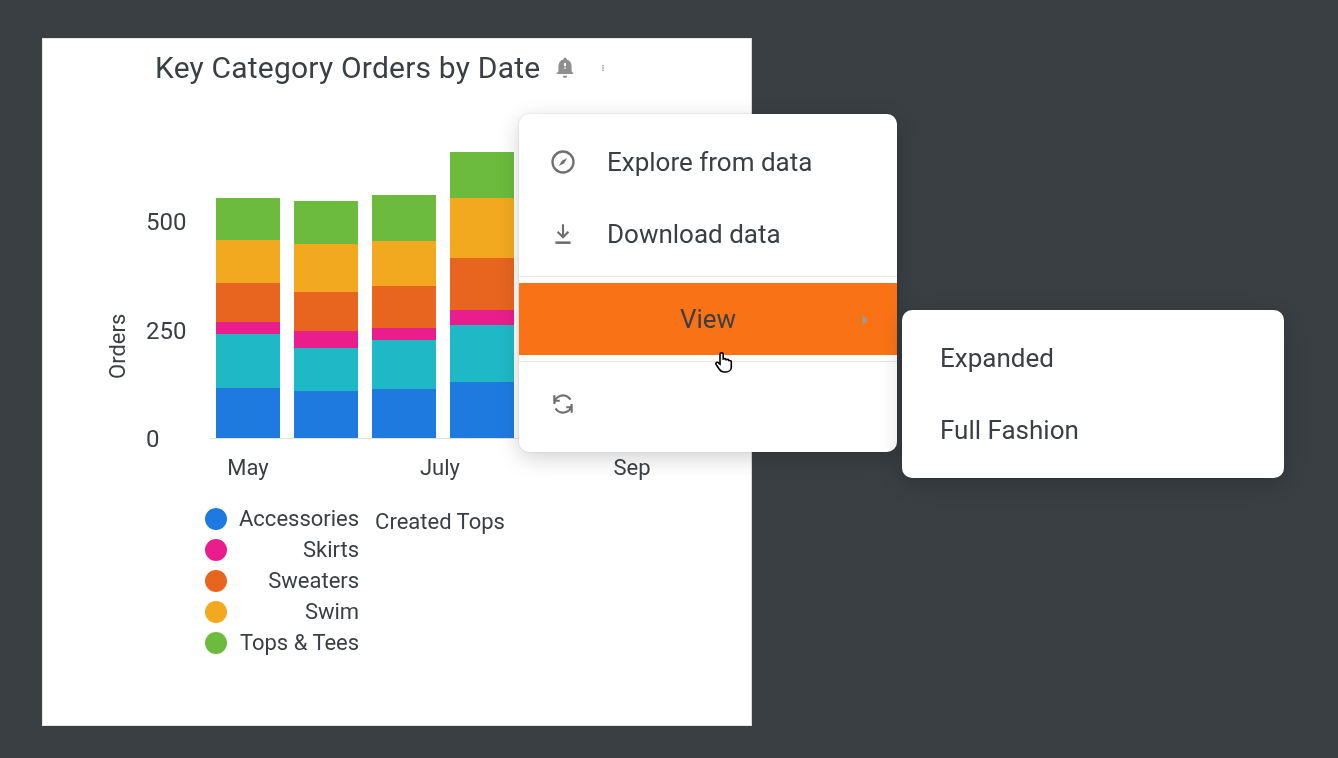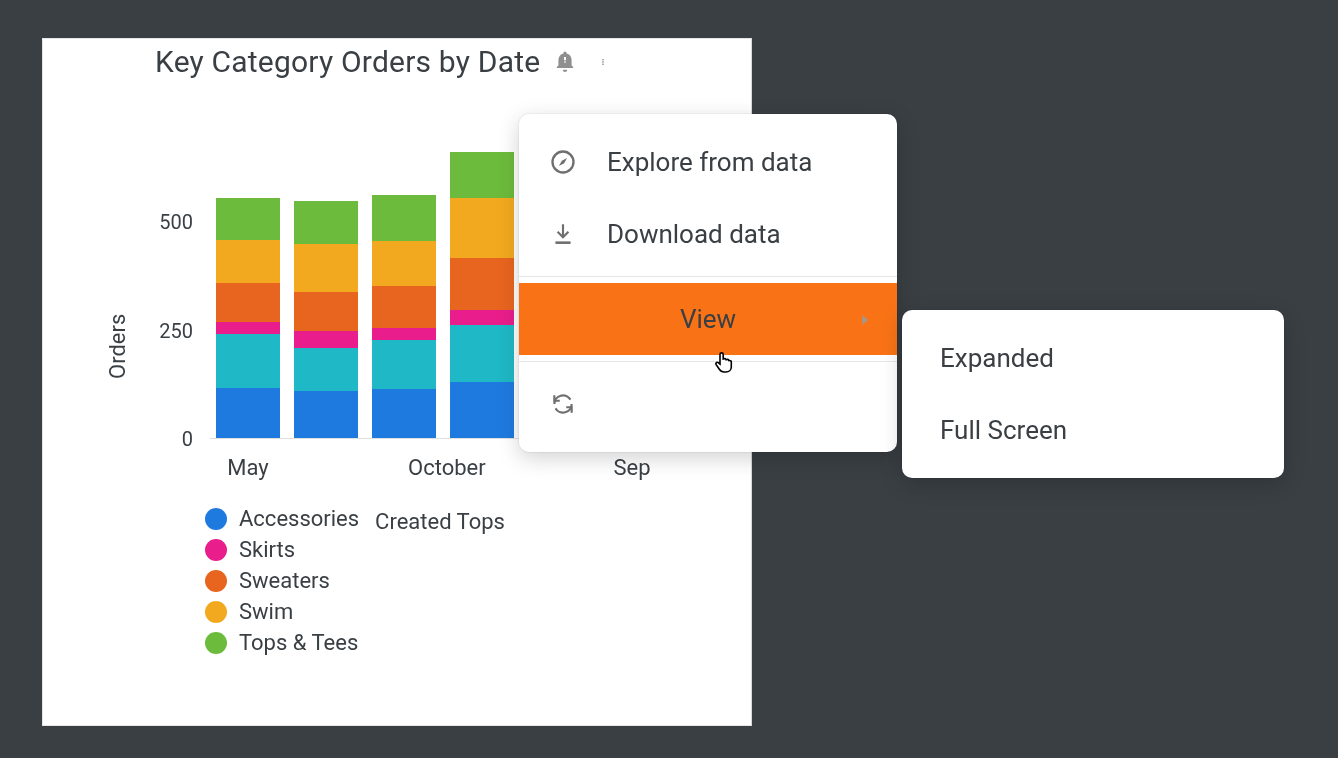--- a/index.html
+++ b/index.html
@@ -29,21 +29,21 @@
     width: 1px;
     height: 688px;
     background: #d8d8d8;
   }
   .card-title-row {
     display: flex;
     align-items: center;
     gap: 12px;
     position: absolute;
     left: 155px;
-    top: 44px;
+    top: 50px;
   }
   .card-title {
     font-size: 30px;
     color: #3a3f44;
     font-weight: 400;
     letter-spacing: 0.2px;
   }
   .title-icon {
     width: 26px;
     height: 26px;
@@ -97,25 +97,24 @@
   }
   .ytick-group {
     position: absolute;
     left: 55px;
     top: 10px;
     height: 260px;
     width: 55px;
   }
   .ytick {
     position: absolute;
-    right: 12px;
-    font-size: 20px;
+    right: 4px;
+    font-size: 24px;
     color: #3a3f44;
     width: 55px;
-    text-align: right;
     transform: translateY(-50%);
   }
   .bars {
     position: absolute;
     left: 0;
     bottom: 0;
     width: 100%;
     height: 100%;
     display: flex;
     gap: 14px;
@@ -149,20 +148,21 @@
     left: 205px;
     top: 506px;
     display: flex;
     flex-direction: column;
     gap: 6px;
   }
   .legend-item {
     display: flex;
     align-items: center;
     gap: 12px;
+    justify-content: space-between;
   }
   .swatch {
     width: 22px;
     height: 22px;
     border-radius: 50%;
   }
   .legend-label {
     font-size: 22px;
     color: #3a3f44;
   }
@@ -280,21 +280,21 @@
             <div class="seg" style="height: 13px; background: rgb(233, 30, 140);"></div>
             <div class="seg" style="height: 43.3333px; background: rgb(232, 101, 31);"></div>
             <div class="seg" style="height: 47.6667px; background: rgb(242, 169, 31);"></div>
             <div class="seg" style="height: 41.1667px; background: rgb(108, 187, 60);"></div>
           </div>
         </div>
     </div>
     <div class="xtick-row" id="xticks">
         <div class="xtick">May</div>
         <div class="xtick"></div>
-        <div class="xtick">October</div>
+        <div class="xtick">July</div>
         <div class="xtick"></div>
         <div class="xtick">Sep</div>
       </div>
     <div class="xlabel">Created Tops</div>
   </div>
 </div>
 
 <div class="card-title-row">
   <div class="card-title">Key Category Orders by Date</div>
   <div class="title-icon">
@@ -376,21 +376,21 @@
         </svg>
     </span>
   </div>
 </div>
 
 <div class="menu menu-sub">
   <div class="sub-item">
     <span>Expanded</span>
   </div>
   <div class="sub-item">
-    <span>Full Screen</span>
+    <span>Full Fashion</span>
   </div>
 </div>
 
 <div class="cursor">
   <svg viewBox="0 0 24 26" width="24" height="26" fill="#fff" stroke="#000" stroke-width="1.6">
     <path d="M7 11V5.5a1.6 1.6 0 0 1 3.2 0V10l1-.3a1.5 1.5 0 0 1 1.9 1l1-.2a1.5 1.5 0 0 1 1.8 1.1l.8-.1a1.5 1.5 0 0 1 1.6 1.5v4.9c0 2.8-2 5.1-5.5 5.1H11c-2.3 0-3.6-1-4.7-2.8L3 15.4a1.5 1.5 0 0 1 2.5-1.6L7 15V11z"></path>
   </svg>
 </div>
 
 </body></html>

